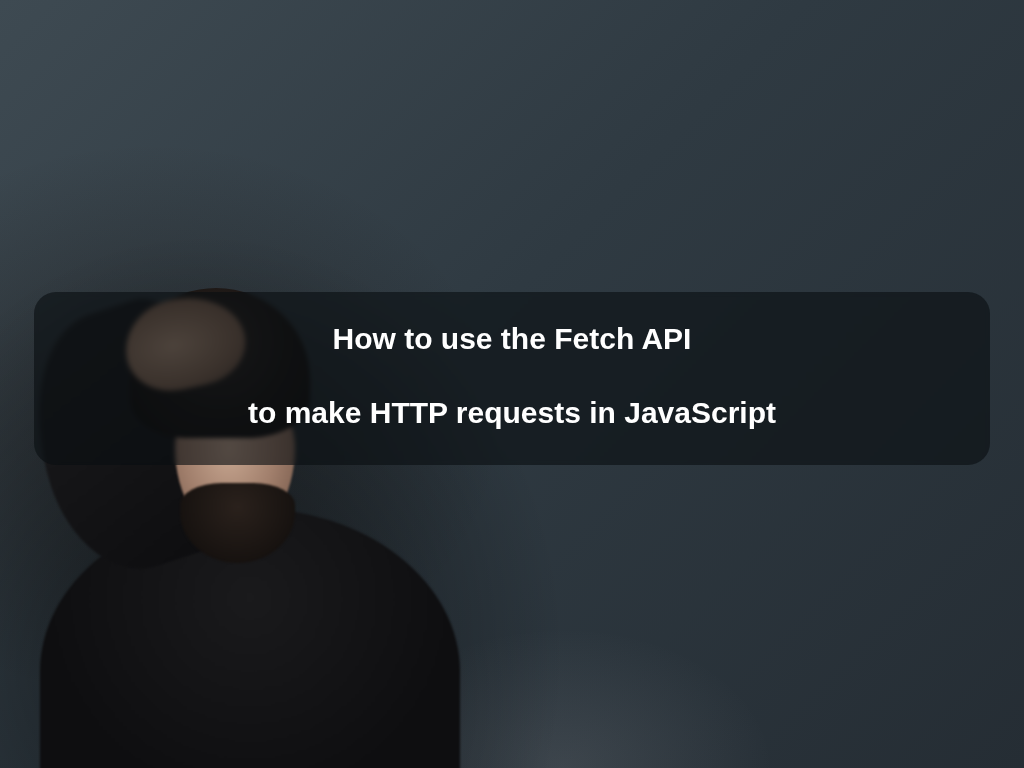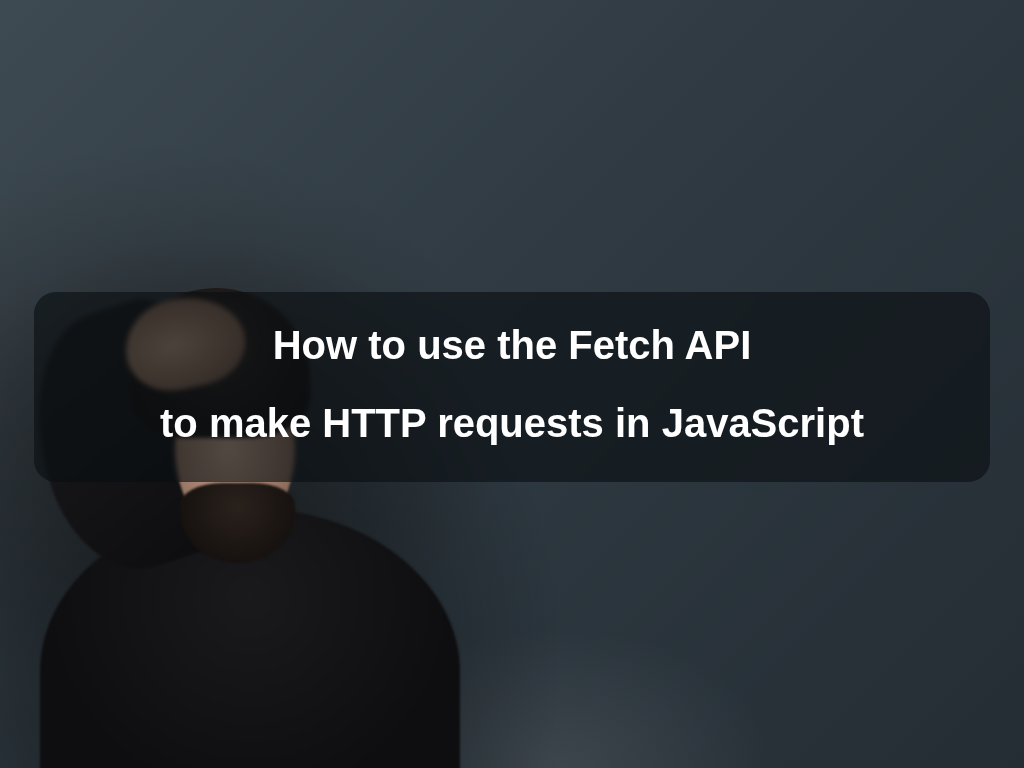--- a/index.html
+++ b/index.html
@@ -109,26 +109,26 @@
       left: 34px;
       right: 34px;
       background: rgba(10, 14, 18, 0.62);
       border-radius: 22px;
       padding: 28px 40px 34px;
       text-align: center;
       backdrop-filter: blur(2px);
     }
     .overlay-card .line {
       color: #ffffff;
-      font-size: 40px;
+      font-size: 30px;
       font-weight: 700;
       line-height: 1.25;
     }
     .overlay-card .line + .line {
-      margin-top: 28px;
+      margin-top: 36px;
     }
   </style>
 </head>
 <body>
 
 <div class="hero">
   <div class="bg-noise"></div>
 
   <div class="figure">
     <div class="torso"></div>

